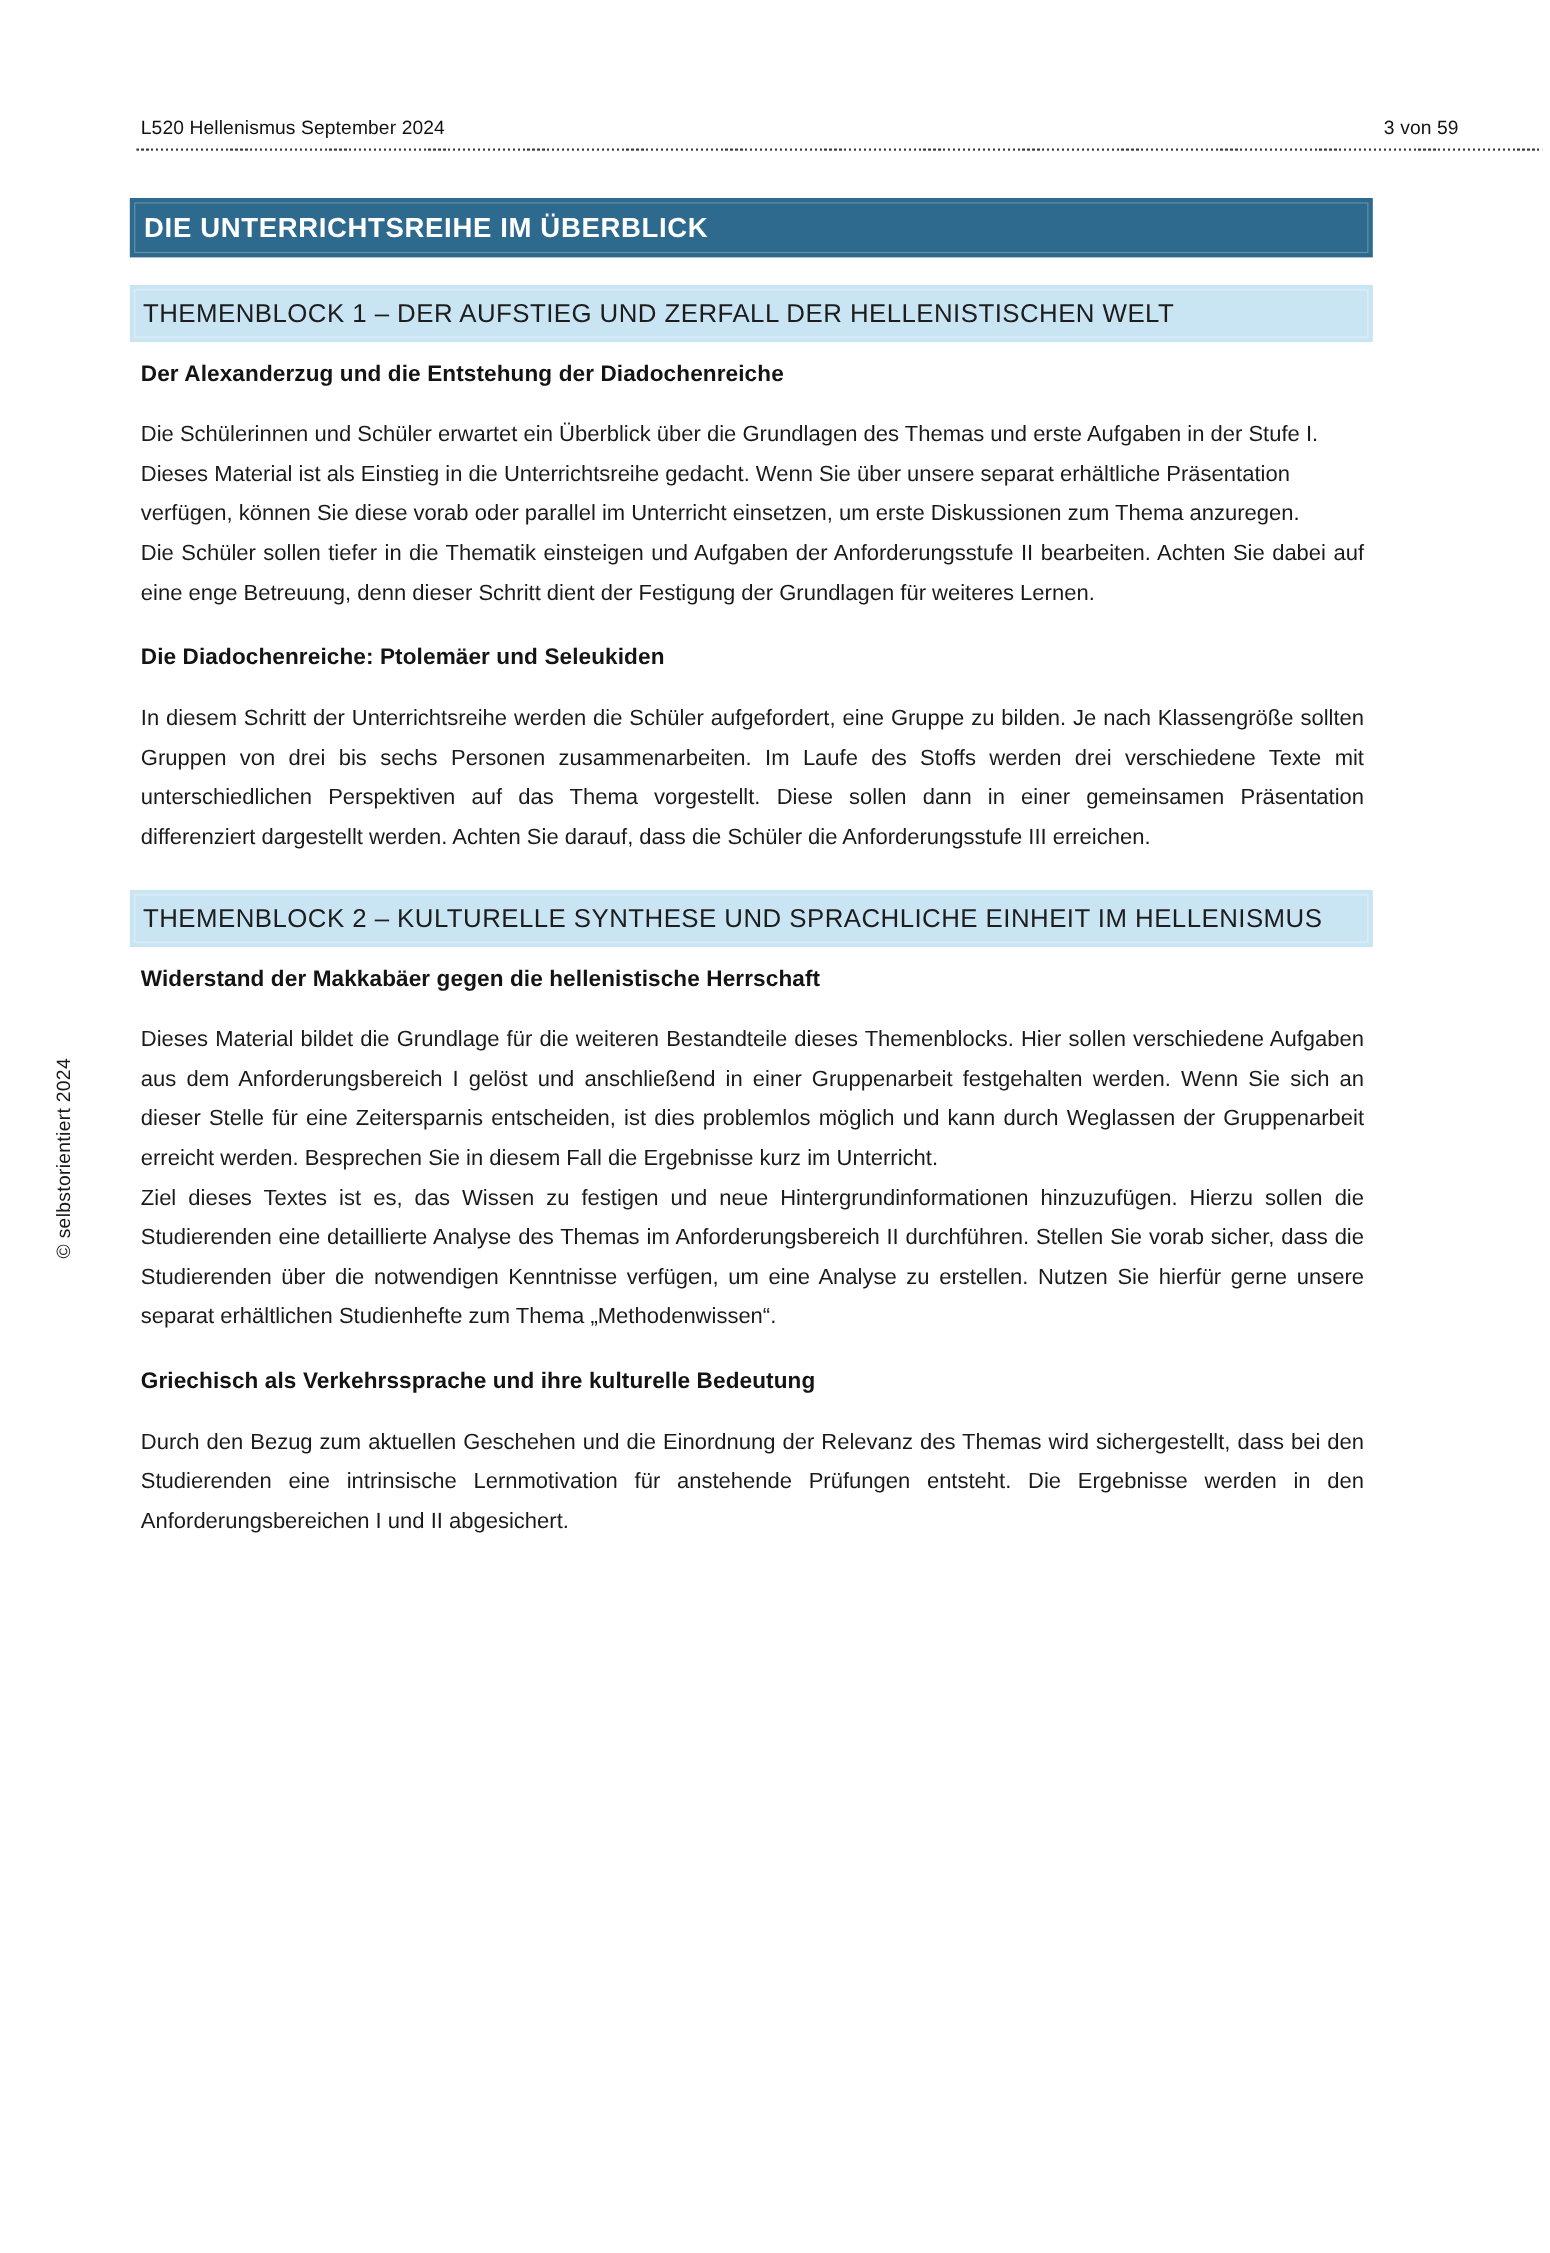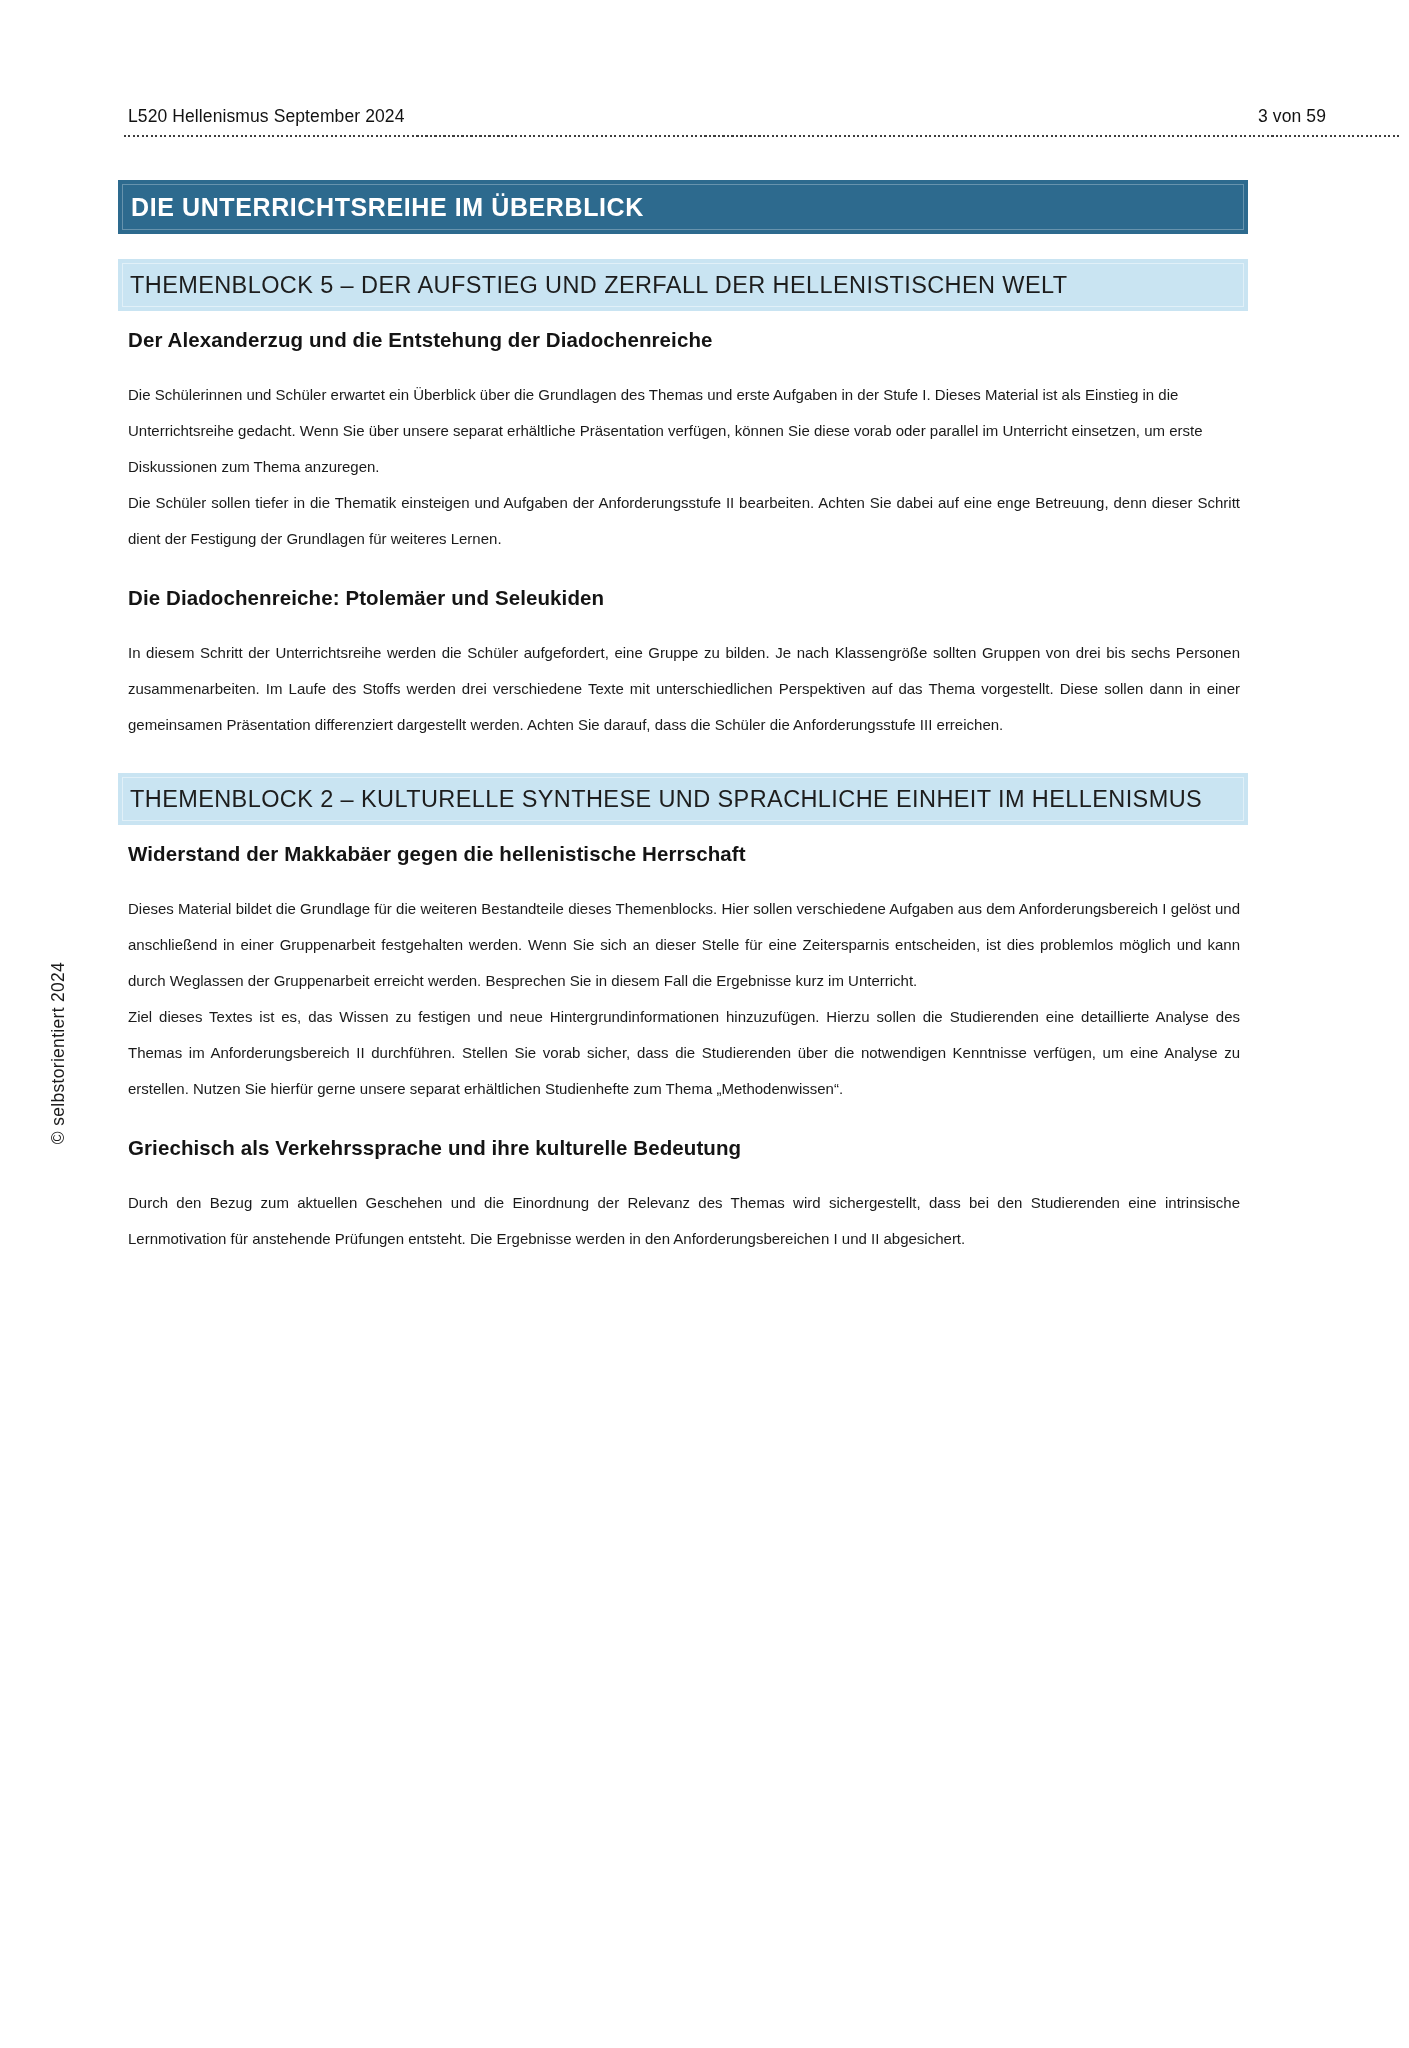--- a/index.html
+++ b/index.html
@@ -66,21 +66,21 @@
 
   .block-heading {
     font-size:20.5px; font-weight:bold; line-height:26px;
     color:#141414; letter-spacing:0.1px;
     margin:28px 0 24px 0;
     padding:0 8px 0 10px;
   }
   .banner-light + .block-heading { margin-top:16px; }
 
   .block-text {
-    font-size:15px; line-height:36px; color:#1a1a1a;
+    font-size:20px; line-height:36px; color:#1a1a1a;
     margin:0; padding:0 8px 0 10px;
   }
   .block-text.jt { text-align:justify; }
 </style>
 </head>
 <body>
 
 <div class="page">
 
   <div class="hdr">
@@ -91,21 +91,21 @@
 
   <div class="copyright">© selbstorientiert 2024</div>
 
   <div class="content">
 
     <div class="banner-dark">
       <span>DIE UNTERRICHTSREIHE IM ÜBERBLICK</span>
     </div>
 
     <div class="banner-light">
-      <span>THEMENBLOCK 5 – DER AUFSTIEG UND ZERFALL DER HELLENISTISCHEN WELT</span>
+      <span>THEMENBLOCK 1 – DER AUFSTIEG UND ZERFALL DER HELLENISTISCHEN WELT</span>
     </div>
 
     <h3 class="block-heading">Der Alexanderzug und die Entstehung der Diadochenreiche</h3>
     <p class="block-text">Die Schülerinnen und Schüler erwartet ein Überblick über die Grundlagen des Themas und erste Aufgaben in der Stufe I. Dieses Material ist als Einstieg in die Unterrichtsreihe gedacht. Wenn Sie über unsere separat erhältliche Präsentation verfügen, können Sie diese vorab oder parallel im Unterricht einsetzen, um erste Diskussionen zum Thema anzuregen.</p>
 
     <p class="block-text jt">Die Schüler sollen tiefer in die Thematik einsteigen und Aufgaben der Anforderungsstufe II bearbeiten. Achten Sie dabei auf eine enge Betreuung, denn dieser Schritt dient der Festigung der Grundlagen für weiteres Lernen.</p>
 
     <h3 class="block-heading">Die Diadochenreiche: Ptolemäer und Seleukiden</h3>
     <p class="block-text jt">In diesem Schritt der Unterrichtsreihe werden die Schüler aufgefordert, eine Gruppe zu bilden. Je nach Klassengröße sollten Gruppen von drei bis sechs Personen zusammenarbeiten. Im Laufe des Stoffs werden drei verschiedene Texte mit unterschiedlichen Perspektiven auf das Thema vorgestellt. Diese sollen dann in einer gemeinsamen Präsentation differenziert dargestellt werden. Achten Sie darauf, dass die Schüler die Anforderungsstufe III erreichen.</p>
 

